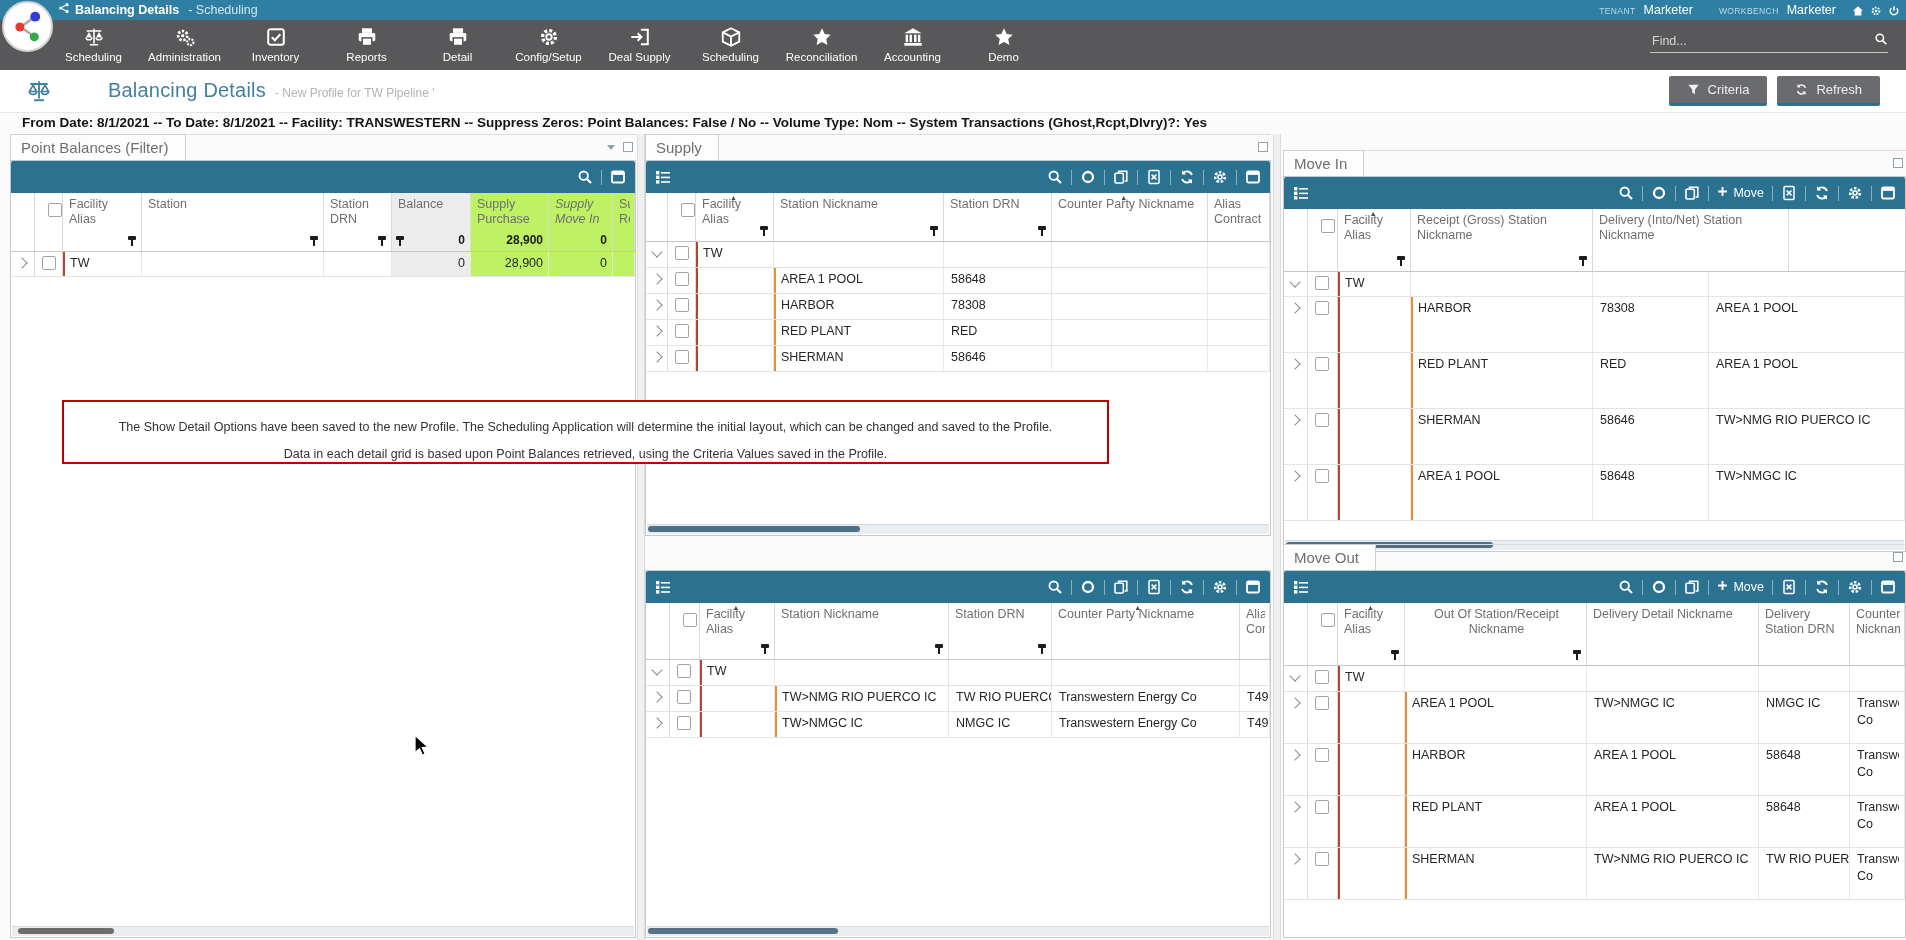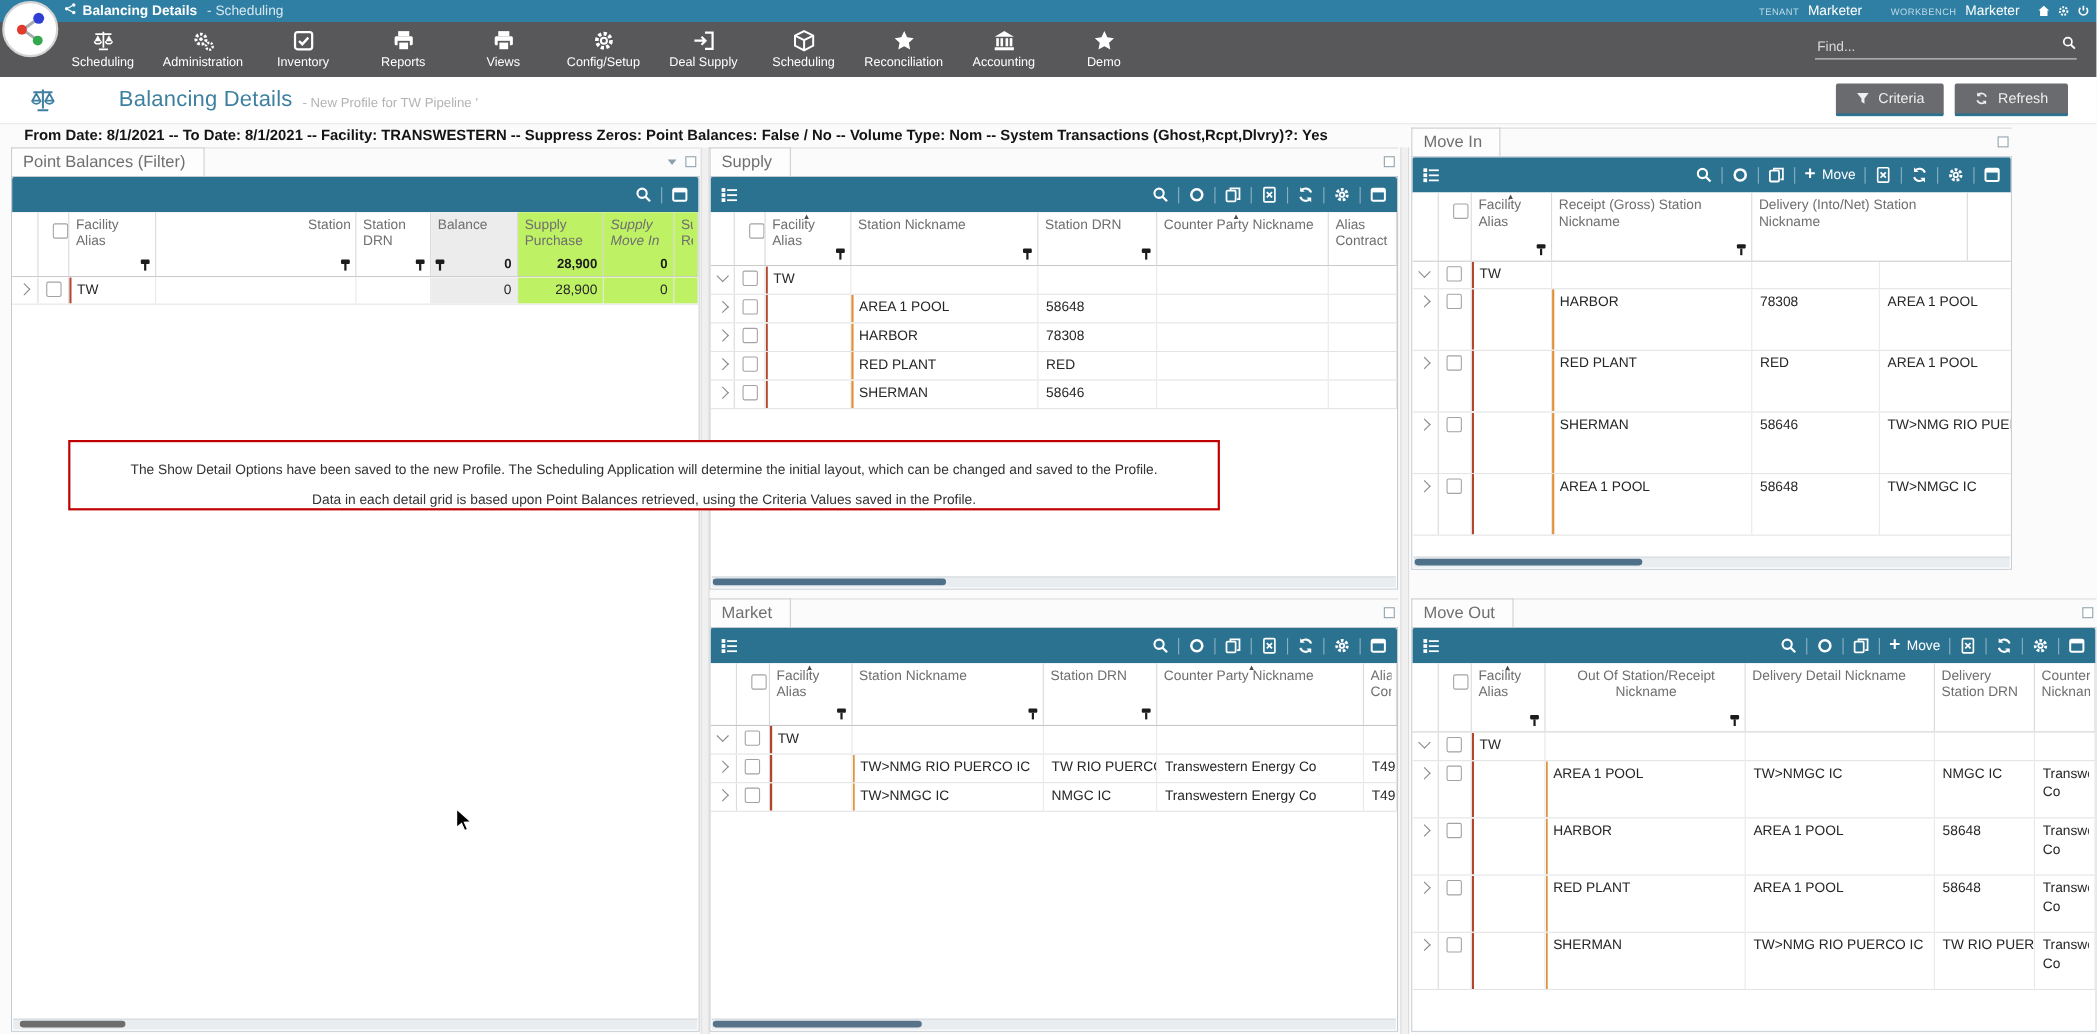--- a/index.html
+++ b/index.html
@@ -37,21 +37,21 @@
   .btn{height:30px;background:#6a6b6e;border:none;border-bottom:3px solid #2b7291;border-radius:2px;color:#efefef;font-size:13px;font-family:"Liberation Sans",sans-serif;padding:0 18px;display:flex;align-items:center;gap:8px;cursor:pointer}
   .btn svg{width:13px;height:13px}
   
   .criteria{position:absolute;left:22px;top:112px;height:22px;line-height:22px;font-size:13.5px;font-weight:700;color:#141414;white-space:nowrap}
   
   .vsplit{position:absolute;top:134px;bottom:0;width:6px;background:#f0f0f0;border-left:1px solid #dcdcdc;border-right:1px solid #dcdcdc}
   
   .panel{position:absolute}
   .p-pb{left:10px;top:134px;width:626px;height:804px}
   .p-supply{left:645px;top:134px;width:626px;height:402px}
-  .p-movein{left:1283px;top:116px;width:546px;height:402px}
+  .p-movein{left:1283px;top:150px;width:623px;height:402px}
   .p-market{left:645px;top:544px;width:626px;height:394px}
   .p-moveout{left:1283px;top:544px;width:623px;height:394px}
   .tabrow{position:absolute;left:0;top:0;right:0;height:26px}
   .tabline{position:absolute;left:0;top:0;right:0;height:1px;background:#dcdcdc}
   .tab{position:absolute;left:0;top:0;height:25px;line-height:25px;background:#fdfdfd;border:1px solid #cfcfcf;border-bottom:none;padding:0 16px 0 10px;font-size:15px;color:#6f6f6f;white-space:nowrap}
   .tabctl{position:absolute;right:3px;top:8px;display:flex;gap:8px;align-items:center}
   .tcaret{width:0;height:0;border-left:4px solid transparent;border-right:4px solid transparent;border-top:5px solid #8da0aa}
   .tsq{width:8px;height:8px;border:1px solid #93a3ad;background:#fff}
   .grid{position:absolute;left:0;right:0;top:26px;bottom:0;background:#fff;border:1px solid #c3cad0;box-sizing:border-box;display:flex;flex-direction:column;overflow:hidden}
   
@@ -175,21 +175,21 @@
         <span class="nav-lb">Reports</span>
       </div>
       <div class="nav-item">
         <span class="nav-ic">
           <svg viewBox="0 0 24 24">
             <rect x="6.5" y="2.5" width="11" height="5" fill="#fff"></rect>
             <rect x="3" y="7.5" width="18" height="9" rx="1.5" fill="#fff"></rect>
             <rect x="6.8" y="13" width="10.4" height="8.3" fill="#fff" stroke="#58585a" stroke-width="1.7"></rect>
           </svg>
         </span>
-        <span class="nav-lb">Views</span>
+        <span class="nav-lb">Detail</span>
       </div>
       <div class="nav-item">
         <span class="nav-ic">
           <svg viewBox="0 0 24 24">
             <circle cx="12" cy="12" r="7" fill="none" stroke="#fff" stroke-width="3.6" stroke-dasharray="3.2 2.2"></circle>
             <circle cx="12" cy="12" r="3" fill="none" stroke="#fff" stroke-width="2"></circle>
           </svg>
         </span>
         <span class="nav-lb">Config/Setup</span>
       </div>
@@ -322,21 +322,21 @@
           </span>
         </div>
       </div>
       <div class="ghead" style="height: 58px;">
         <div class="hcell" style="flex: 0 0 24px; width: 24px;"></div>
         <div class="hcell" style="flex: 0 0 28px; width: 28px;"><span class="cb"></span></div>
         <div class="hcell" style="flex: 0 0 79px; width: 79px;">
           <div class="hlab" style="white-space: normal;">Facility Alias</div>
           <span class="pin pinR"></span>
         </div>
-        <div class="hcell" style="flex: 0 0 182px; width: 182px; text-align: right;">
+        <div class="hcell" style="flex: 0 0 182px; width: 182px;">
           <div class="hlab" style="white-space: normal;">Station</div>
           <span class="pin pinR"></span>
         </div>
         <div class="hcell" style="flex: 0 0 68px; width: 68px;">
           <div class="hlab" style="white-space: normal;">Station DRN</div>
           <span class="pin pinR"></span>
         </div>
         <div class="hcell bggray" style="flex: 0 0 79px; width: 79px;">
           <div class="hlab" style="white-space: normal;">Balance</div>
           <span class="pin pinL"></span>
@@ -675,23 +675,152 @@
           <div class="cell c3" style="flex: 0 0 196px; width: 196px;">TW&gt;NMGC IC</div>
         </div>
       </div>
       <div class="hscroll">
         <div class="hthumb" style="width: 207px; left: 1px; background: rgb(79, 112, 137);"></div>
       </div>
     </div>
 </div>
 
 <div class="panel p-market">
+  <div class="grid">
+      <div class="gtb">
+        <span class="ti">
+          <svg viewBox="0 0 16 16">
+            <g fill="#fff">
+              <rect x="1" y="2" width="3.4" height="3.4"></rect>
+              <rect x="6" y="3" width="9" height="1.6"></rect>
+              <rect x="1" y="6.6" width="3.4" height="3.4"></rect>
+              <rect x="6" y="7.6" width="9" height="1.6"></rect>
+              <rect x="1" y="11.2" width="3.4" height="3.4"></rect>
+              <rect x="6" y="12.2" width="9" height="1.6"></rect>
+            </g>
+          </svg>
+        </span>
+        <div class="gtb-right">
+          <span class="ti">
+            <svg viewBox="0 0 16 16">
+              <circle cx="6.7" cy="6.7" r="4.2" fill="none" stroke="#fff" stroke-width="1.9"></circle>
+              <line x1="9.9" y1="9.9" x2="14" y2="14" stroke="#fff" stroke-width="2.1"></line>
+            </svg>
+          </span>
+          <span class="tsep"></span>
+          <span class="ti">
+            <svg viewBox="0 0 16 16">
+              <circle cx="8" cy="8" r="5" fill="none" stroke="#fff" stroke-width="2.3"></circle>
+            </svg>
+          </span>
+          <span class="tsep"></span>
+          <span class="ti">
+            <svg viewBox="0 0 16 16">
+              <rect x="2" y="4.2" width="8.3" height="9.8" rx="1" fill="none" stroke="#fff" stroke-width="1.6"></rect>
+              <path d="M5.6 4.2V2.2h8.2v9.8h-2.2" fill="none" stroke="#fff" stroke-width="1.6"></path>
+            </svg>
+          </span>
+          <span class="tsep"></span>
+          <span class="ti">
+            <svg viewBox="0 0 16 16">
+              <rect x="3" y="1.5" width="10" height="13" rx="1" fill="none" stroke="#fff" stroke-width="1.5"></rect>
+              <path d="M5.6 5.6l4.8 4.8M10.4 5.6l-4.8 4.8" stroke="#fff" stroke-width="1.6"></path>
+            </svg>
+          </span>
+          <span class="tsep"></span>
+          <span class="ti">
+            <svg viewBox="0 0 16 16">
+              <path d="M12.9 6A5.3 5.3 0 0 0 3.6 4.6" fill="none" stroke="#fff" stroke-width="1.9"></path>
+              <path d="M3.1 10a5.3 5.3 0 0 0 9.3 1.4" fill="none" stroke="#fff" stroke-width="1.9"></path>
+              <path d="M3 1.2v4.2h4.2z" fill="#fff"></path>
+              <path d="M13 14.8v-4.2H8.8z" fill="#fff"></path>
+            </svg>
+          </span>
+          <span class="tsep"></span>
+          <span class="ti">
+            <svg viewBox="0 0 16 16">
+              <circle cx="8" cy="8" r="4.8" fill="none" stroke="#fff" stroke-width="2.6" stroke-dasharray="2.5 1.7"></circle>
+              <circle cx="8" cy="8" r="2" fill="none" stroke="#fff" stroke-width="1.6"></circle>
+            </svg>
+          </span>
+          <span class="tsep"></span>
+          <span class="ti">
+            <svg viewBox="0 0 16 16">
+              <rect x="2" y="2.5" width="12" height="11" rx="1.4" fill="none" stroke="#fff" stroke-width="1.8"></rect>
+              <rect x="2" y="2.5" width="12" height="3.4" fill="#fff"></rect>
+            </svg>
+          </span>
+        </div>
+      </div>
+      <div class="ghead" style="height: 56px;">
+        <div class="hcell" style="flex: 0 0 24px; width: 24px;"></div>
+        <div class="hcell" style="flex: 0 0 30px; width: 30px;"><span class="cb"></span></div>
+        <div class="hcell" style="flex: 0 0 75px; width: 75px;">
+          <div class="hlab" style="white-space: normal;">Facility Alias</div>
+          <span class="hsort">▲</span>
+          <span class="pin pinR"></span>
+        </div>
+        <div class="hcell" style="flex: 0 0 174px; width: 174px;">
+          <div class="hlab" style="white-space: normal;">Station Nickname</div>
+          <span class="pin pinR"></span>
+        </div>
+        <div class="hcell" style="flex: 0 0 103px; width: 103px;">
+          <div class="hlab" style="white-space: normal;">Station DRN</div>
+          <span class="pin pinR"></span>
+        </div>
+        <div class="hcell" style="flex: 0 0 188px; width: 188px;">
+          <div class="hlab" style="white-space: normal;">Counter Party Nickname</div>
+          <span class="hsort">▲</span>
+        </div>
+        <div class="hcell" style="flex: 0 0 30px; width: 30px;">
+          <div class="hlab">
+            <div class="hln">Alias</div>
+            <div class="hln">Contract</div>
+          </div>
+        </div>
+      </div>
+      <div class="gbody">
+        <div class="grow group" style="height: 26px;">
+          <div class="ecell" style="flex: 0 0 24px; width: 24px;"><span class="chev down"></span></div>
+          <div class="ecell" style="flex: 0 0 30px; width: 30px;"><span class="cb"></span></div>
+          <div class="cell c0 m" style="flex: 0 0 75px; width: 75px;">TW</div>
+          <div class="cell c1" style="flex: 0 0 174px; width: 174px;"></div>
+          <div class="cell c2" style="flex: 0 0 103px; width: 103px;"></div>
+          <div class="cell c3" style="flex: 0 0 188px; width: 188px;"></div>
+          <div class="cell c4" style="flex: 0 0 30px; width: 30px;"></div>
+        </div>
+        <div class="grow" style="height: 26px;">
+          <div class="ecell" style="flex: 0 0 24px; width: 24px;"><span class="chev right"></span></div>
+          <div class="ecell" style="flex: 0 0 30px; width: 30px;"><span class="cb"></span></div>
+          <div class="cell c0 m" style="flex: 0 0 75px; width: 75px;"></div>
+          <div class="cell c1 m" style="flex: 0 0 174px; width: 174px;">TW&gt;NMG RIO PUERCO IC</div>
+          <div class="cell c2" style="flex: 0 0 103px; width: 103px;">TW RIO PUERCO</div>
+          <div class="cell c3" style="flex: 0 0 188px; width: 188px;">Transwestern Energy Co</div>
+          <div class="cell c4" style="flex: 0 0 30px; width: 30px;">T49</div>
+        </div>
+        <div class="grow" style="height: 26px;">
+          <div class="ecell" style="flex: 0 0 24px; width: 24px;"><span class="chev right"></span></div>
+          <div class="ecell" style="flex: 0 0 30px; width: 30px;"><span class="cb"></span></div>
+          <div class="cell c0 m" style="flex: 0 0 75px; width: 75px;"></div>
+          <div class="cell c1 m" style="flex: 0 0 174px; width: 174px;">TW&gt;NMGC IC</div>
+          <div class="cell c2" style="flex: 0 0 103px; width: 103px;">NMGC IC</div>
+          <div class="cell c3" style="flex: 0 0 188px; width: 188px;">Transwestern Energy Co</div>
+          <div class="cell c4" style="flex: 0 0 30px; width: 30px;">T49</div>
+        </div>
+      </div>
+      <div class="hscroll">
+        <div class="hthumb" style="width: 190px; left: 1px; background: rgb(86, 115, 138);"></div>
+      </div>
+    </div>
+</div>
+
+<div class="panel p-moveout">
   <div class="tabrow">
       <div class="tabline"></div>
-    <div class="tab"><span>Market</span></div>
+    <div class="tab"><span>Move Out</span></div>
     <div class="tabctl">
         <span class="tsq"></span>
       </div>
   </div>
   <div class="grid">
       <div class="gtb">
         <span class="ti">
           <svg viewBox="0 0 16 16">
             <g fill="#fff">
               <rect x="1" y="2" width="3.4" height="3.4"></rect>
@@ -717,156 +846,20 @@
             </svg>
           </span>
           <span class="tsep"></span>
           <span class="ti">
             <svg viewBox="0 0 16 16">
               <rect x="2" y="4.2" width="8.3" height="9.8" rx="1" fill="none" stroke="#fff" stroke-width="1.6"></rect>
               <path d="M5.6 4.2V2.2h8.2v9.8h-2.2" fill="none" stroke="#fff" stroke-width="1.6"></path>
             </svg>
           </span>
           <span class="tsep"></span>
-          <span class="ti">
-            <svg viewBox="0 0 16 16">
-              <rect x="3" y="1.5" width="10" height="13" rx="1" fill="none" stroke="#fff" stroke-width="1.5"></rect>
-              <path d="M5.6 5.6l4.8 4.8M10.4 5.6l-4.8 4.8" stroke="#fff" stroke-width="1.6"></path>
-            </svg>
-          </span>
-          <span class="tsep"></span>
-          <span class="ti">
-            <svg viewBox="0 0 16 16">
-              <path d="M12.9 6A5.3 5.3 0 0 0 3.6 4.6" fill="none" stroke="#fff" stroke-width="1.9"></path>
-              <path d="M3.1 10a5.3 5.3 0 0 0 9.3 1.4" fill="none" stroke="#fff" stroke-width="1.9"></path>
-              <path d="M3 1.2v4.2h4.2z" fill="#fff"></path>
-              <path d="M13 14.8v-4.2H8.8z" fill="#fff"></path>
-            </svg>
-          </span>
-          <span class="tsep"></span>
-          <span class="ti">
-            <svg viewBox="0 0 16 16">
-              <circle cx="8" cy="8" r="4.8" fill="none" stroke="#fff" stroke-width="2.6" stroke-dasharray="2.5 1.7"></circle>
-              <circle cx="8" cy="8" r="2" fill="none" stroke="#fff" stroke-width="1.6"></circle>
-            </svg>
-          </span>
-          <span class="tsep"></span>
-          <span class="ti">
-            <svg viewBox="0 0 16 16">
-              <rect x="2" y="2.5" width="12" height="11" rx="1.4" fill="none" stroke="#fff" stroke-width="1.8"></rect>
-              <rect x="2" y="2.5" width="12" height="3.4" fill="#fff"></rect>
-            </svg>
-          </span>
-        </div>
-      </div>
-      <div class="ghead" style="height: 56px;">
-        <div class="hcell" style="flex: 0 0 24px; width: 24px;"></div>
-        <div class="hcell" style="flex: 0 0 30px; width: 30px;"><span class="cb"></span></div>
-        <div class="hcell" style="flex: 0 0 75px; width: 75px;">
-          <div class="hlab" style="white-space: normal;">Facility Alias</div>
-          <span class="hsort">▲</span>
-          <span class="pin pinR"></span>
-        </div>
-        <div class="hcell" style="flex: 0 0 174px; width: 174px;">
-          <div class="hlab" style="white-space: normal;">Station Nickname</div>
-          <span class="pin pinR"></span>
-        </div>
-        <div class="hcell" style="flex: 0 0 103px; width: 103px;">
-          <div class="hlab" style="white-space: normal;">Station DRN</div>
-          <span class="pin pinR"></span>
-        </div>
-        <div class="hcell" style="flex: 0 0 188px; width: 188px;">
-          <div class="hlab" style="white-space: normal;">Counter Party Nickname</div>
-          <span class="hsort">▲</span>
-        </div>
-        <div class="hcell" style="flex: 0 0 30px; width: 30px;">
-          <div class="hlab">
-            <div class="hln">Alias</div>
-            <div class="hln">Contract</div>
-          </div>
-        </div>
-      </div>
-      <div class="gbody">
-        <div class="grow group" style="height: 26px;">
-          <div class="ecell" style="flex: 0 0 24px; width: 24px;"><span class="chev down"></span></div>
-          <div class="ecell" style="flex: 0 0 30px; width: 30px;"><span class="cb"></span></div>
-          <div class="cell c0 m" style="flex: 0 0 75px; width: 75px;">TW</div>
-          <div class="cell c1" style="flex: 0 0 174px; width: 174px;"></div>
-          <div class="cell c2" style="flex: 0 0 103px; width: 103px;"></div>
-          <div class="cell c3" style="flex: 0 0 188px; width: 188px;"></div>
-          <div class="cell c4" style="flex: 0 0 30px; width: 30px;"></div>
-        </div>
-        <div class="grow" style="height: 26px;">
-          <div class="ecell" style="flex: 0 0 24px; width: 24px;"><span class="chev right"></span></div>
-          <div class="ecell" style="flex: 0 0 30px; width: 30px;"><span class="cb"></span></div>
-          <div class="cell c0 m" style="flex: 0 0 75px; width: 75px;"></div>
-          <div class="cell c1 m" style="flex: 0 0 174px; width: 174px;">TW&gt;NMG RIO PUERCO IC</div>
-          <div class="cell c2" style="flex: 0 0 103px; width: 103px;">TW RIO PUERCO</div>
-          <div class="cell c3" style="flex: 0 0 188px; width: 188px;">Transwestern Energy Co</div>
-          <div class="cell c4" style="flex: 0 0 30px; width: 30px;">T49</div>
-        </div>
-        <div class="grow" style="height: 26px;">
-          <div class="ecell" style="flex: 0 0 24px; width: 24px;"><span class="chev right"></span></div>
-          <div class="ecell" style="flex: 0 0 30px; width: 30px;"><span class="cb"></span></div>
-          <div class="cell c0 m" style="flex: 0 0 75px; width: 75px;"></div>
-          <div class="cell c1 m" style="flex: 0 0 174px; width: 174px;">TW&gt;NMGC IC</div>
-          <div class="cell c2" style="flex: 0 0 103px; width: 103px;">NMGC IC</div>
-          <div class="cell c3" style="flex: 0 0 188px; width: 188px;">Transwestern Energy Co</div>
-          <div class="cell c4" style="flex: 0 0 30px; width: 30px;">T49</div>
-        </div>
-      </div>
-      <div class="hscroll">
-        <div class="hthumb" style="width: 190px; left: 1px; background: rgb(86, 115, 138);"></div>
-      </div>
-    </div>
-</div>
-
-<div class="panel p-moveout">
-  <div class="tabrow">
-      <div class="tabline"></div>
-    <div class="tab"><span>Move Out</span></div>
-    <div class="tabctl">
-        <span class="tsq"></span>
-      </div>
-  </div>
-  <div class="grid">
-      <div class="gtb">
-        <span class="ti">
-          <svg viewBox="0 0 16 16">
-            <g fill="#fff">
-              <rect x="1" y="2" width="3.4" height="3.4"></rect>
-              <rect x="6" y="3" width="9" height="1.6"></rect>
-              <rect x="1" y="6.6" width="3.4" height="3.4"></rect>
-              <rect x="6" y="7.6" width="9" height="1.6"></rect>
-              <rect x="1" y="11.2" width="3.4" height="3.4"></rect>
-              <rect x="6" y="12.2" width="9" height="1.6"></rect>
-            </g>
-          </svg>
-        </span>
-        <div class="gtb-right">
-          <span class="ti">
-            <svg viewBox="0 0 16 16">
-              <circle cx="6.7" cy="6.7" r="4.2" fill="none" stroke="#fff" stroke-width="1.9"></circle>
-              <line x1="9.9" y1="9.9" x2="14" y2="14" stroke="#fff" stroke-width="2.1"></line>
-            </svg>
-          </span>
-          <span class="tsep"></span>
-          <span class="ti">
-            <svg viewBox="0 0 16 16">
-              <circle cx="8" cy="8" r="5" fill="none" stroke="#fff" stroke-width="2.3"></circle>
-            </svg>
-          </span>
-          <span class="tsep"></span>
-          <span class="ti">
-            <svg viewBox="0 0 16 16">
-              <rect x="2" y="4.2" width="8.3" height="9.8" rx="1" fill="none" stroke="#fff" stroke-width="1.6"></rect>
-              <path d="M5.6 4.2V2.2h8.2v9.8h-2.2" fill="none" stroke="#fff" stroke-width="1.6"></path>
-            </svg>
-          </span>
-          <span class="tsep"></span>
           <span class="movebtn">
             <span><svg viewBox="0 0 16 16">
                 <path d="M8 1.6v12.8M1.6 8h12.8" stroke="#fff" stroke-width="2.8"></path>
               </svg></span>
             <span>Move</span>
           </span>
           <span class="tsep"></span>
           <span class="ti">
             <svg viewBox="0 0 16 16">
               <rect x="3" y="1.5" width="10" height="13" rx="1" fill="none" stroke="#fff" stroke-width="1.5"></rect>

